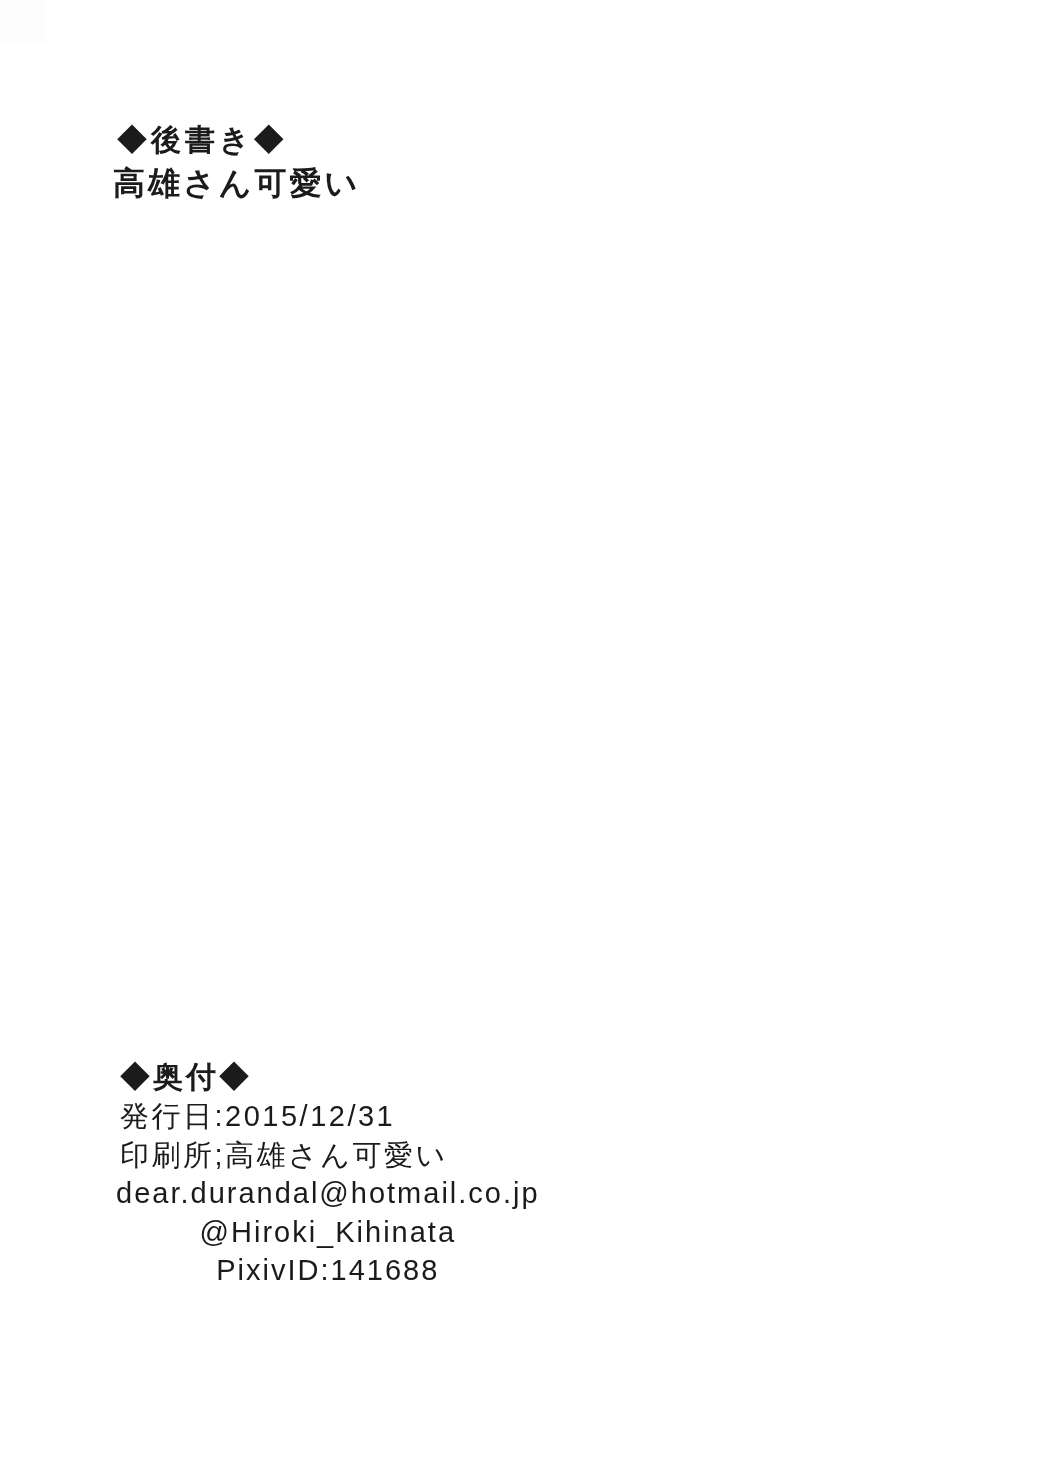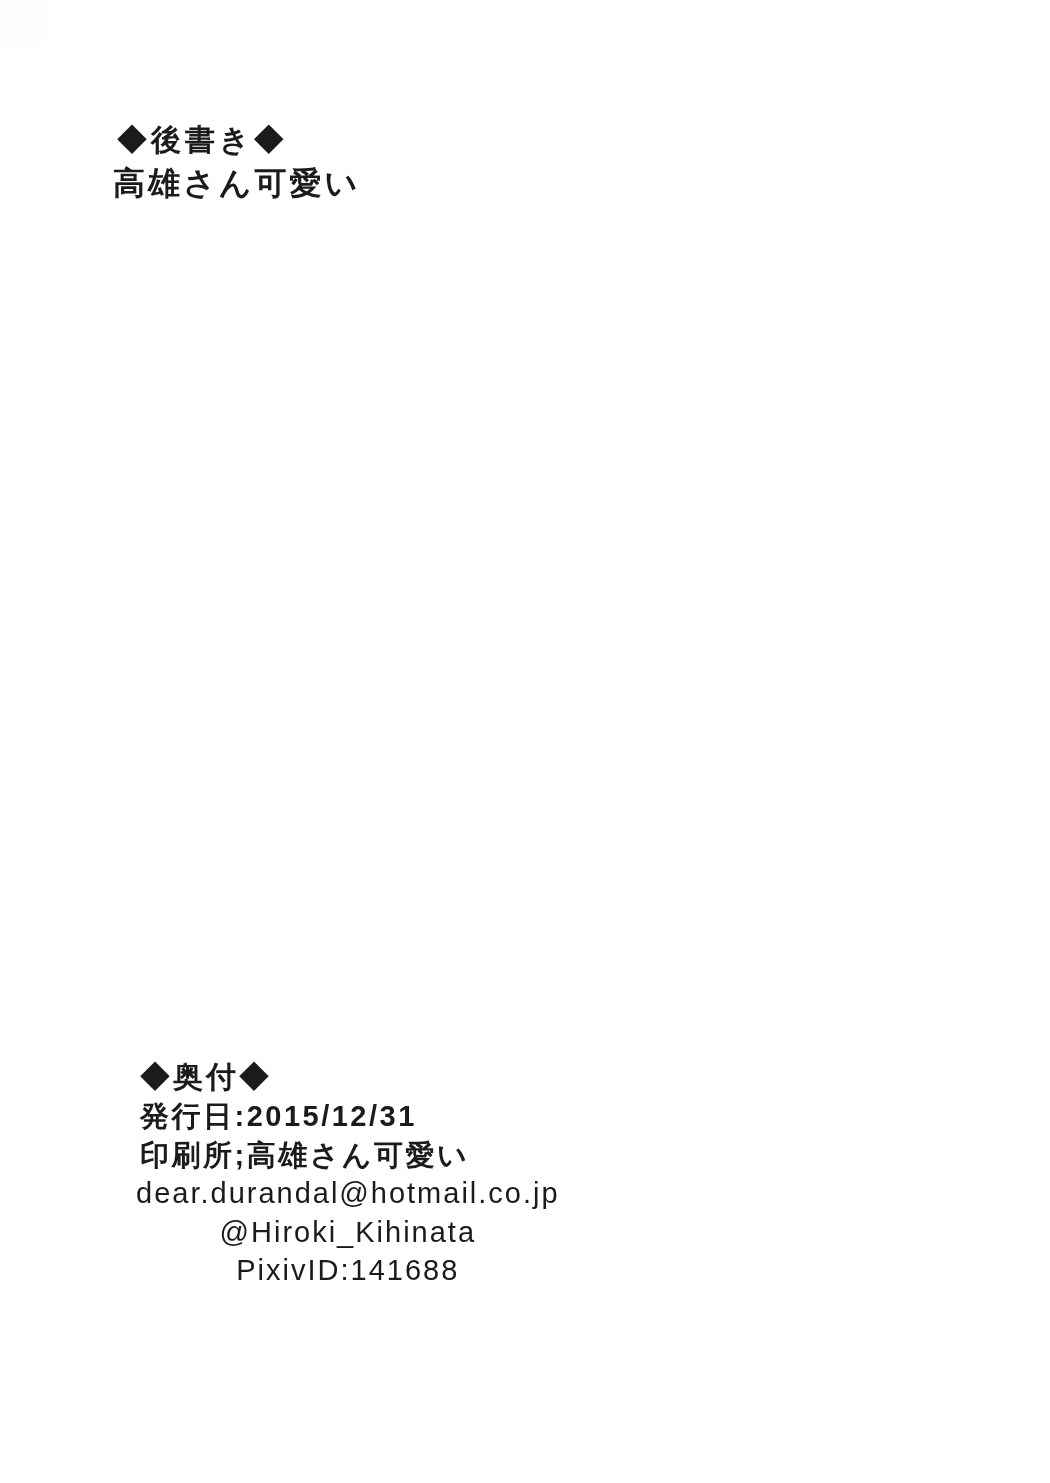--- a/index.html
+++ b/index.html
@@ -45,38 +45,37 @@
     font-family: "DejaVu Serif", serif;
     letter-spacing: 3px;
     line-height: 1.2;
     white-space: nowrap;
     text-align: right;
   }
   .colophon {
     position: absolute;
     left: 120px;
     top: 1057px;
-    margin-left: 20px;
   }
   .colophon .title {
     margin: 0;
     font-size: 30px;
     font-weight: 700;
     letter-spacing: 3px;
     line-height: 40px;
     white-space: nowrap;
   }
   .colophon .line {
     font-size: 29px;
     line-height: 38.5px;
     letter-spacing: 2.5px;
     white-space: nowrap;
   }
   .colophon .line.jp {
-    font-weight: 700;
+    font-weight: 400;
   }
   .colophon .line.latin {
     font-weight: 400;
     letter-spacing: 2px;
     margin-left: -4px;
     text-align: center;
   }
   .page-number {
     position: absolute;
     left: 10px;

